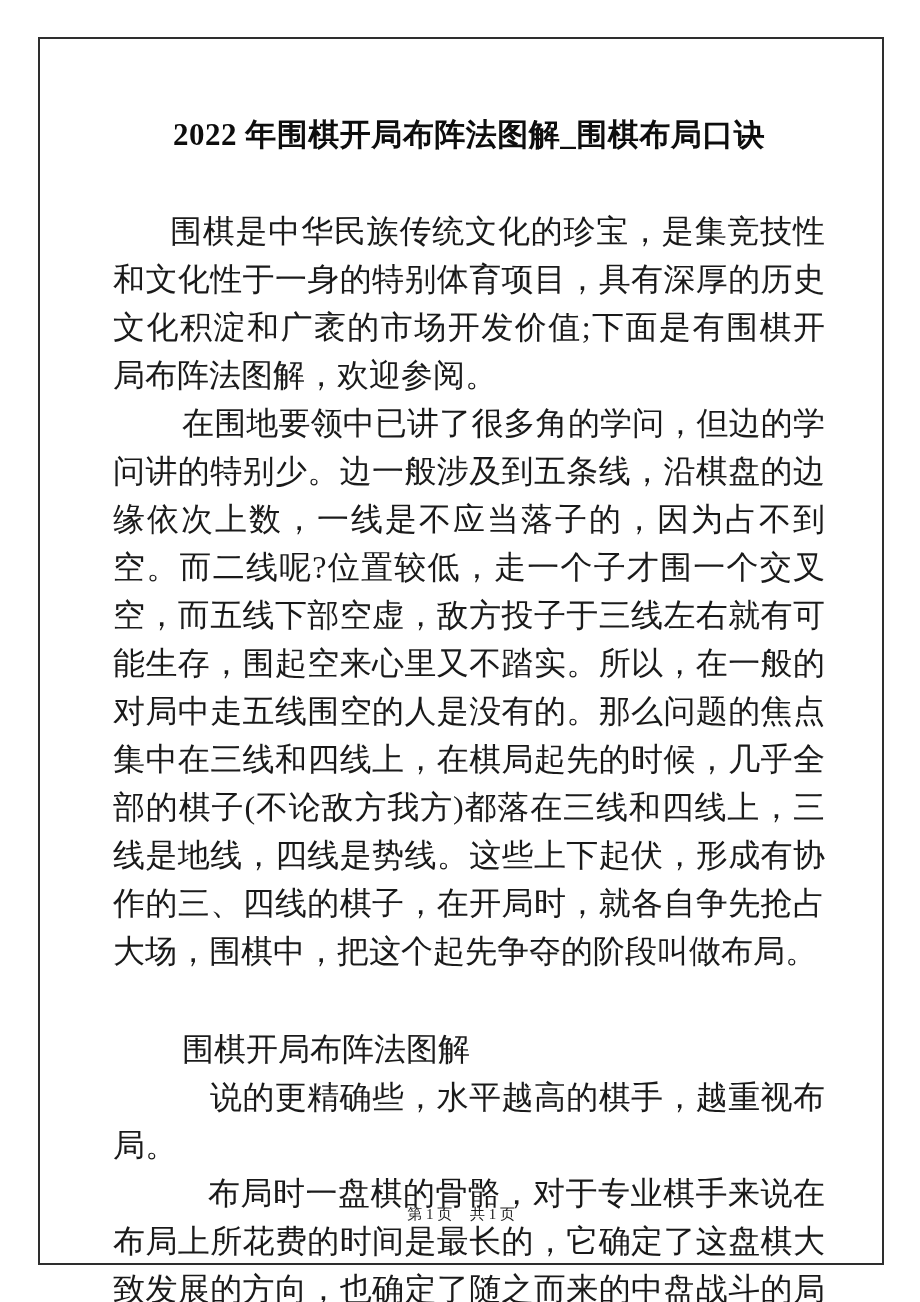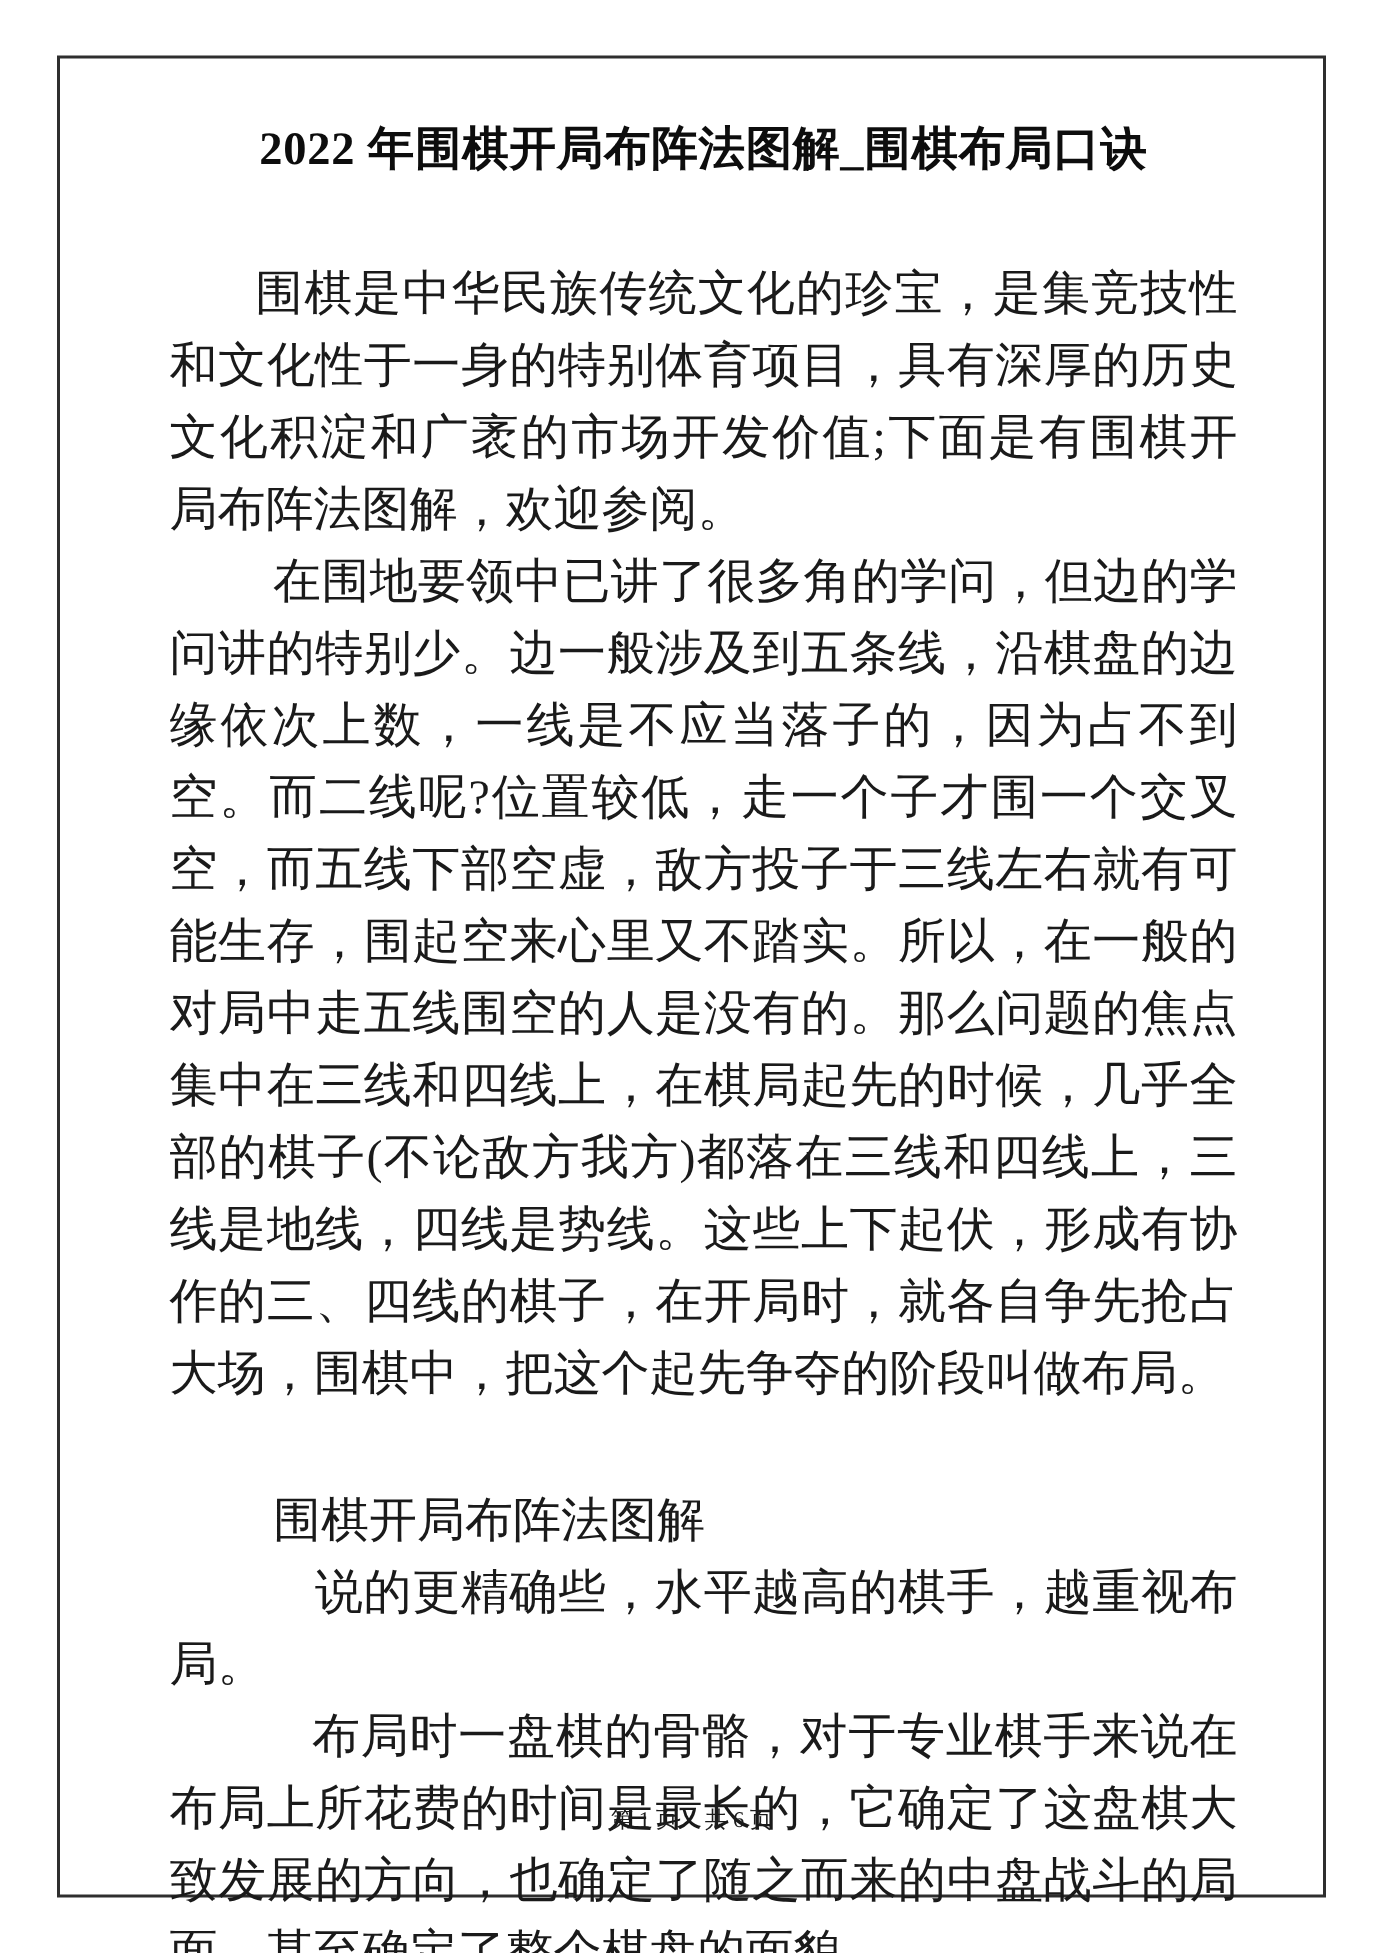--- a/index.html
+++ b/index.html
@@ -20,21 +20,21 @@
     height: 1228px;
     border: 2px solid #2e2e2e;
     background: #ffffff;
   }
   .page-content {
     position: absolute;
     left: 0; top: 0; right: 0; bottom: 0;
     padding: 0 57px 0 73px;
   }
   .doc-title {
-    margin-top: 38px;
+    margin-top: 74px;
     font-size: 31px;
     line-height: 44px;
     font-weight: bold;
     text-align: center;
     letter-spacing: 0.5px;
     color: #0d0d0d;
     white-space: nowrap;
   }
   .para {
     font-size: 32px;
@@ -72,17 +72,17 @@
     <p class="para p-main">在围地要领中已讲了很多角的学问，但边的学问讲的特别少。边一般涉及到五条线，沿棋盘的边缘依次上数，一线是不应当落子的，因为占不到空。而二线呢?位置较低，走一个子才围一个交叉空，而五线下部空虚，敌方投子于三线左右就有可能生存，围起空来心里又不踏实。所以，在一般的对局中走五线围空的人是没有的。那么问题的焦点集中在三线和四线上，在棋局起先的时候，几乎全部的棋子(不论敌方我方)都落在三线和四线上，三线是地线，四线是势线。这些上下起伏，形成有协作的三、四线的棋子，在开局时，就各自争先抢占大场，围棋中，把这个起先争夺的阶段叫做布局。</p>
 
     <p class="para p-label">围棋开局布阵法图解</p>
 
     <p class="para p-final">说的更精确些，水平越高的棋手，越重视布局。</p>
 
     <p class="para p-skel">布局时一盘棋的骨骼，对于专业棋手来说在布局上所花费的时间是最长的，它确定了这盘棋大致发展的方向，也确定了随之而来的中盘战斗的局面，甚至确定了整个棋盘的面貌。</p>
 
     <div class="page-footer">
       <span class="footer-part">第 1 页</span>
-      <span class="footer-part">共 6 页</span>
+      <span class="footer-part">共 1 页</span>
     </div>
 
   </div>
 </div>
 
 </body></html>

